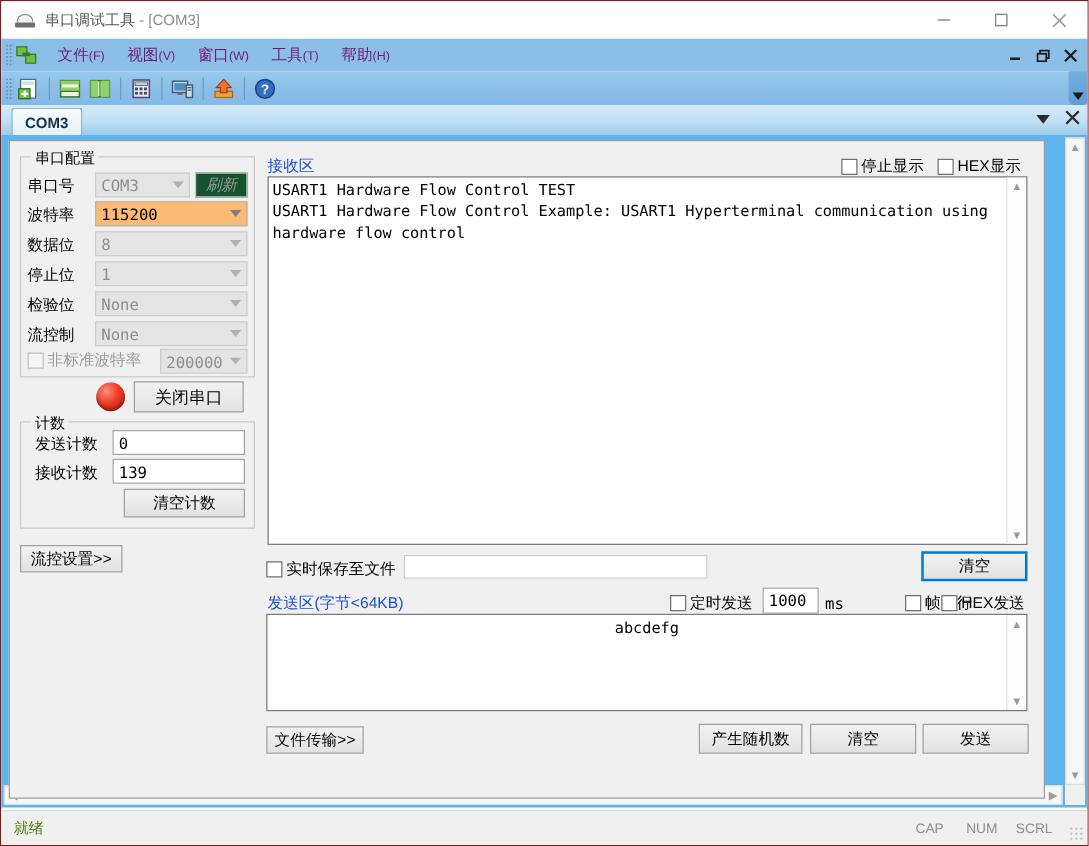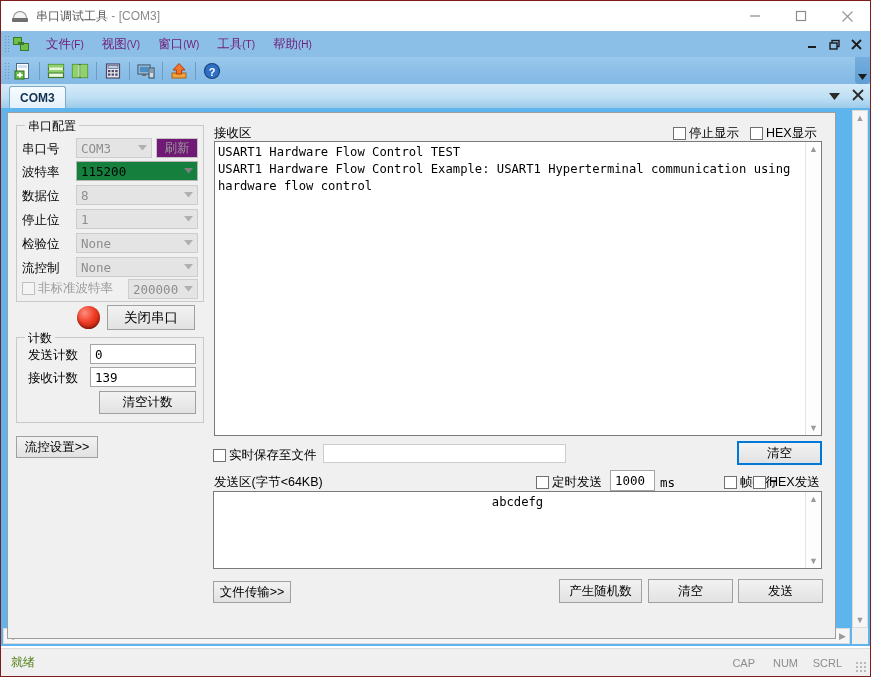--- a/index.html
+++ b/index.html
@@ -245,21 +245,21 @@
     font-size: 12.5px;
     color: #000;
     white-space: nowrap;
   }
 
   
   .combo {
     position: absolute;
     box-sizing: border-box;
     border: 1px solid #b4b4b4;
-    background: #15803d;
+    background: #fdba74;
     display: flex; align-items: center;
     font-size: 12.5px;
     color: #000;
     padding-left: 4px;
     font-family: "DejaVu Sans Mono", monospace;
   }
   .combo.dis {
     background: #e4e4e4;
     border-color: #cdcdcd;
     color: #8d8d8d;
@@ -288,21 +288,21 @@
   .btn {
     position: absolute;
     box-sizing: border-box;
     background: linear-gradient(to bottom,#f2f2f2,#e2e2e2);
     border: 1px solid #a0a0a0;
     display: flex; align-items: center; justify-content: center;
     font-size: 12.5px;
     color: #000;
     white-space: nowrap;
   }
-  .btn.dis { color: #9a9a9a; border-color: #c4c4c4; background:#701a75; }
+  .btn.dis { color: #9a9a9a; border-color: #c4c4c4; background:#14532d;font-style:italic; }
   .btn.focus {
     border: 2px solid #0078d7;
   }
 
   .chk {
     position: absolute;
     display: flex; align-items: center;
     font-size: 12.5px;
     color: #000;
     white-space: nowrap;
@@ -348,21 +348,21 @@
     right: 0; top: 0; bottom: 0;
     width: 15px;
     background: #fdfdfd;
     border-left: 1px solid #e3e3e3;
     display: flex; flex-direction: column; justify-content: space-between; align-items: center;
   }
   .pane-scroll .a { color: #9a9a9a; font-size: 9px; padding: 2px 0; }
 
   .secthdr {
     position: absolute;
-    font-size: 12.5px; color: #000000;
+    font-size: 12.5px; color: #1d4ed8;
     white-space: nowrap;
   }
 
   
   .statusbar {
     position: absolute;
     left: 0; right: 0; bottom: 0;
     height: 28px;
     background: #f0f0f0;
     border-top: 1px solid #dcdcdc;

